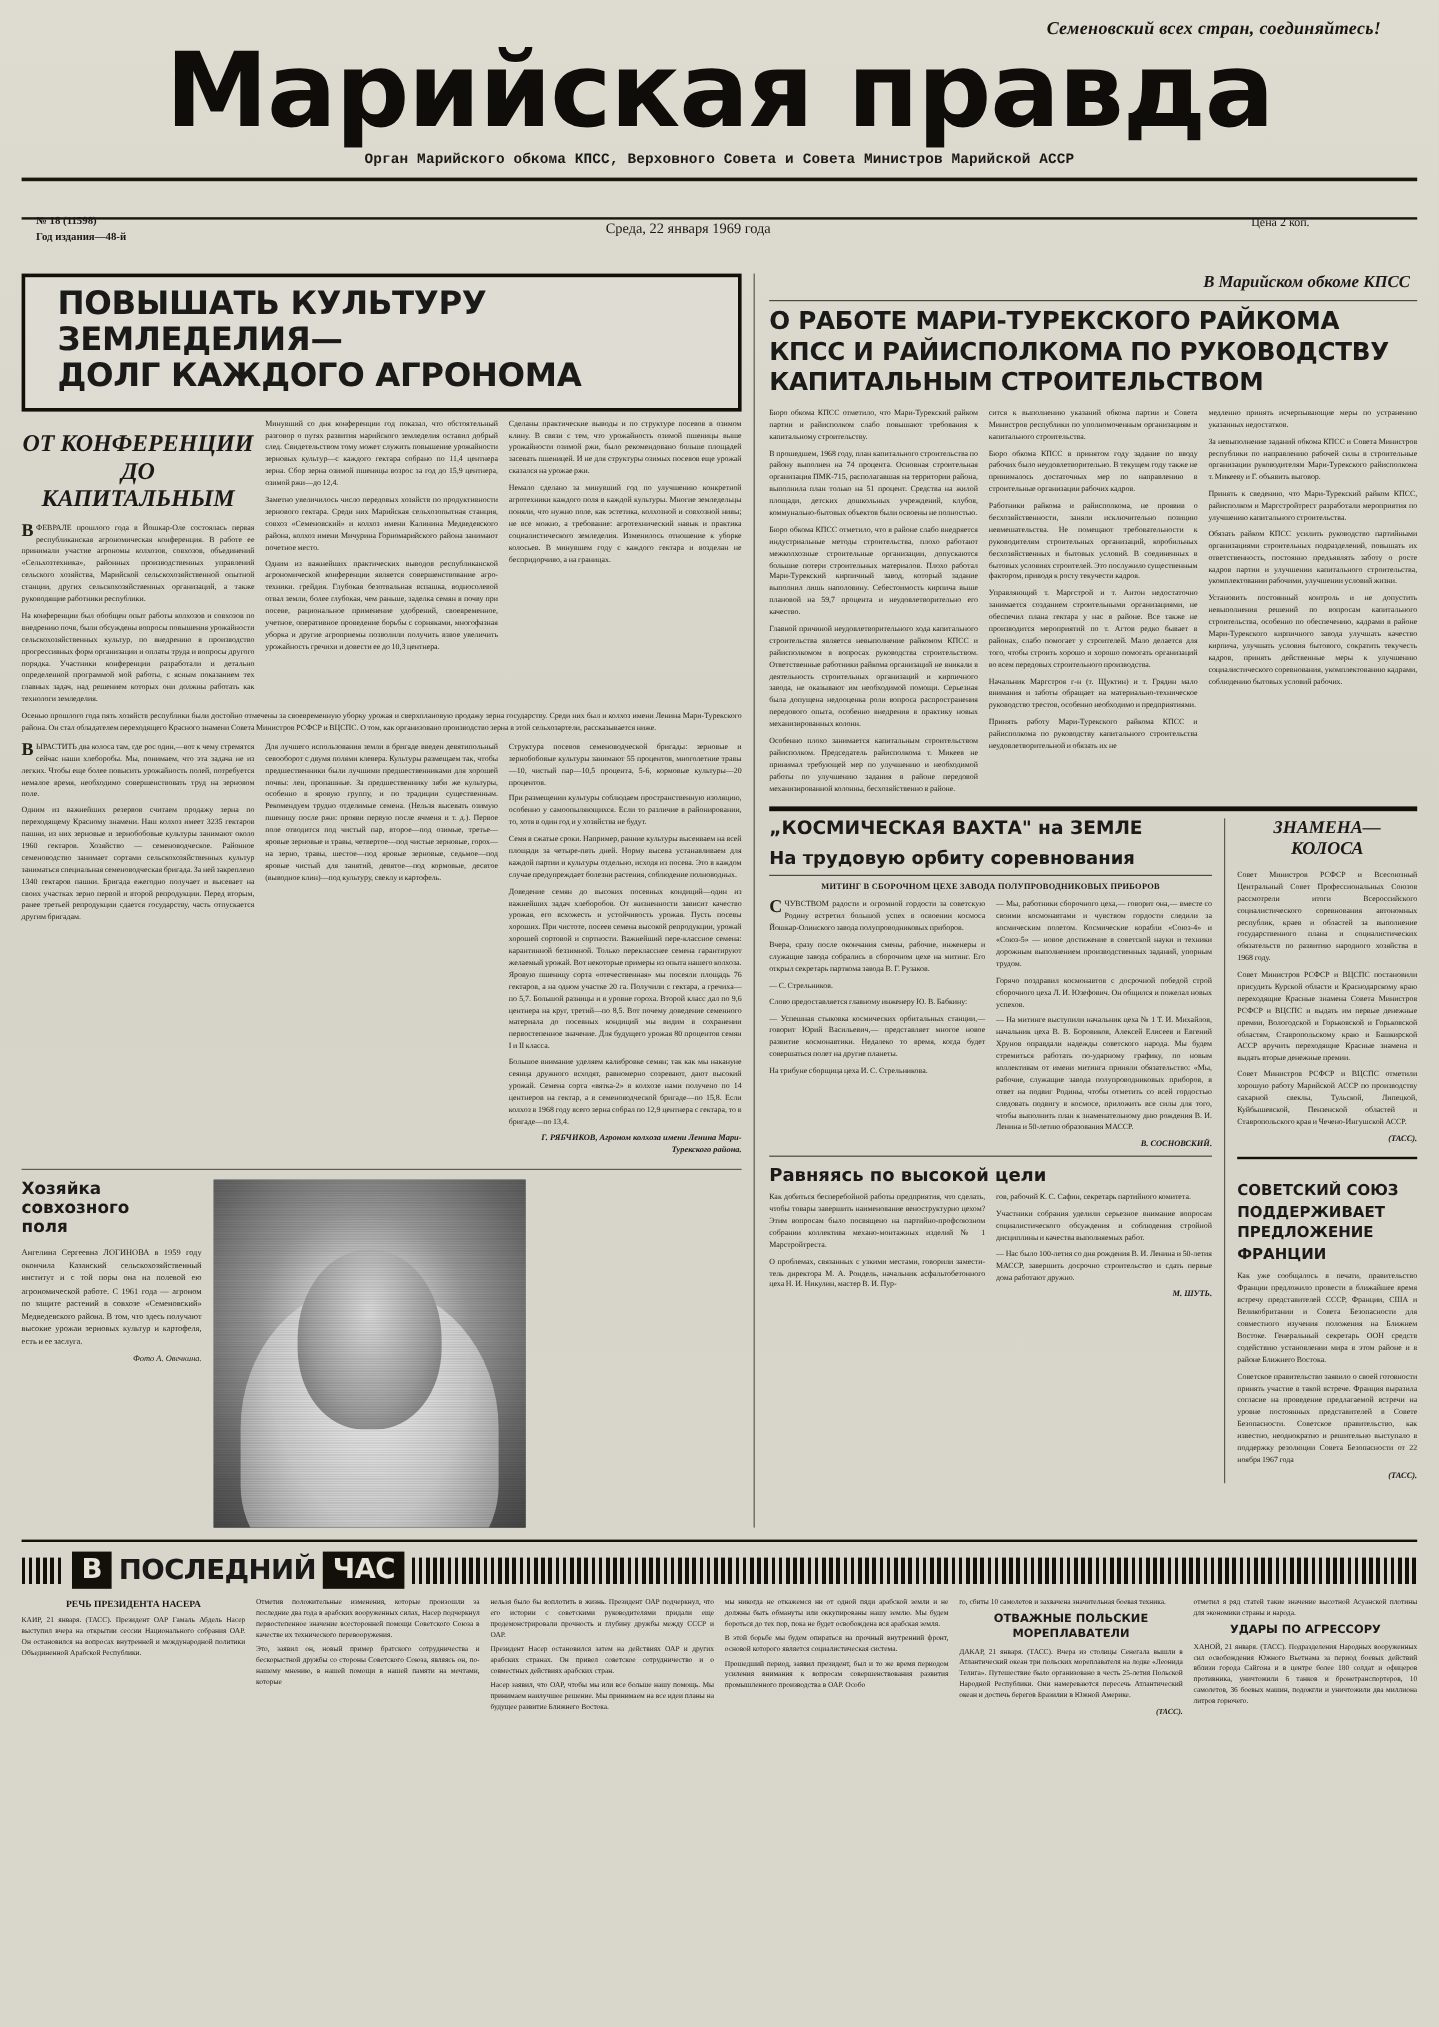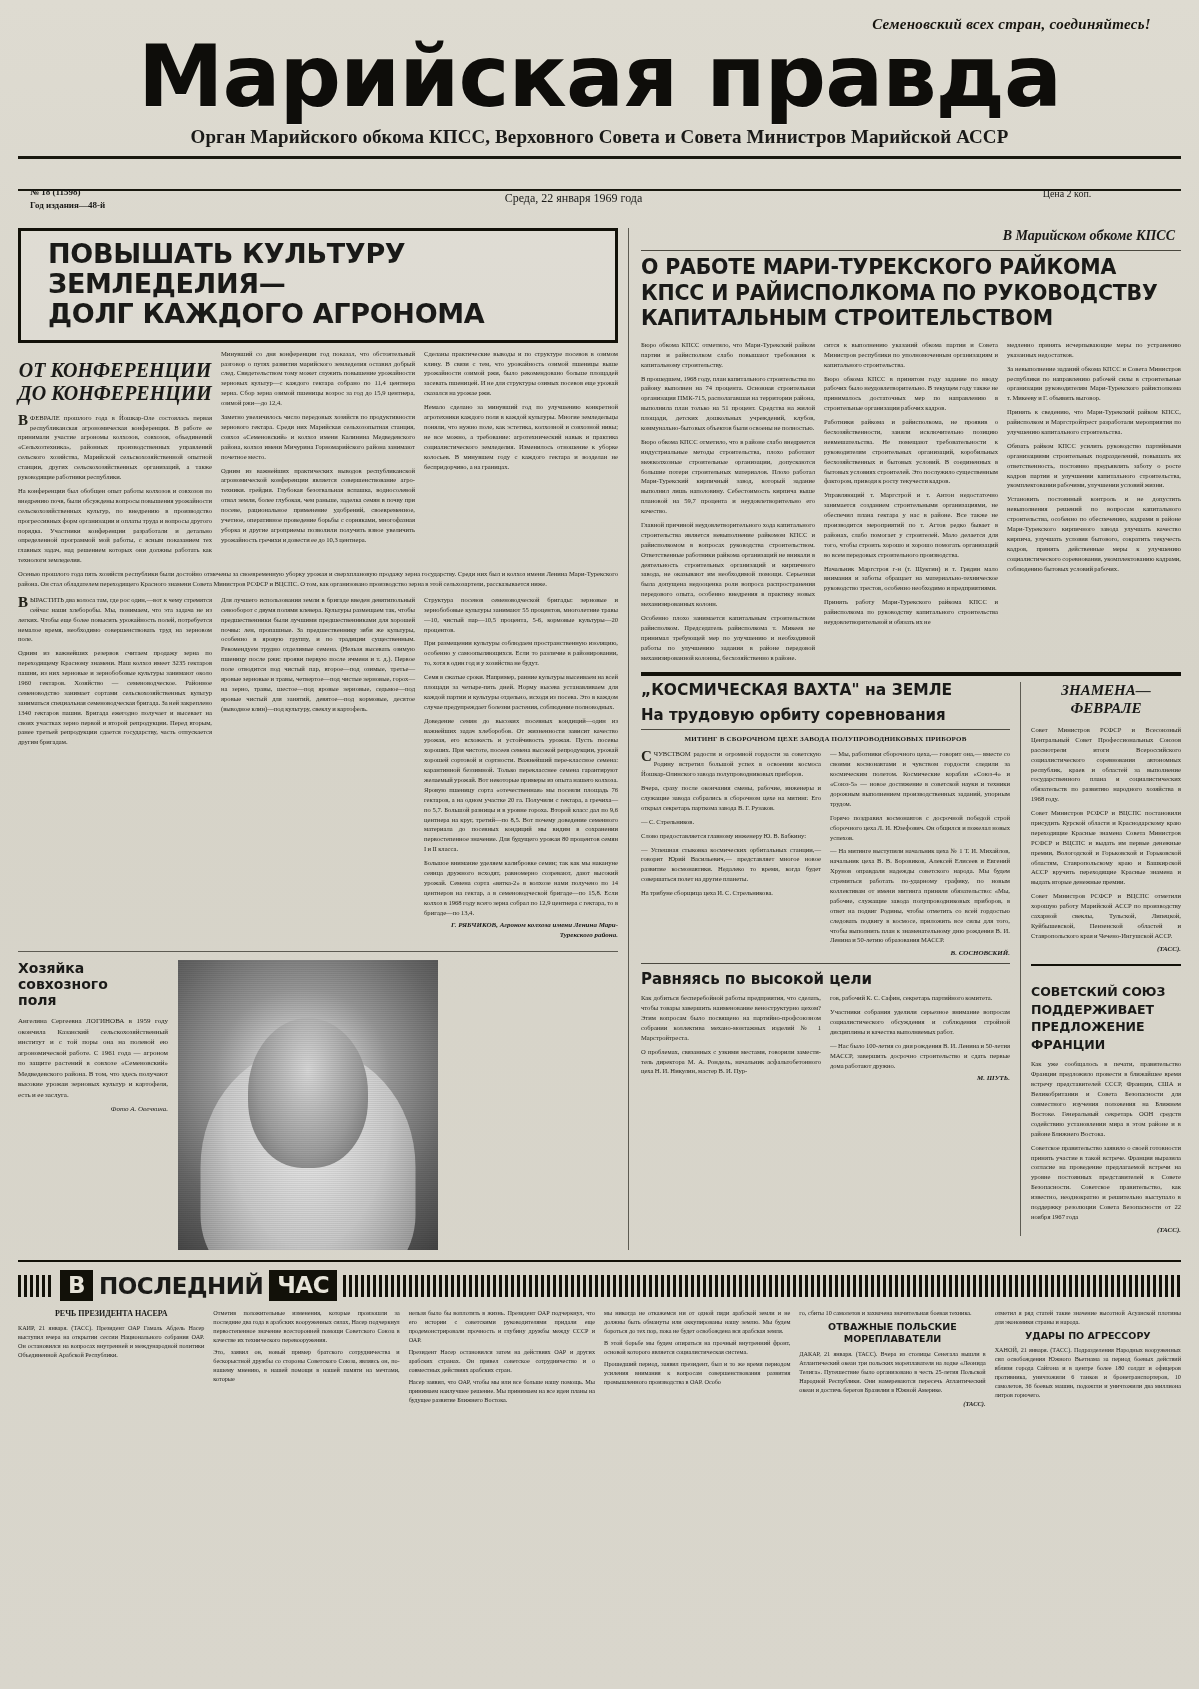--- a/index.html
+++ b/index.html
@@ -33,23 +33,23 @@
     font-weight:bold;
     font-size:86px;
     line-height:.96;
     letter-spacing:-1px;
     margin:2px 0 0 0;
     color:#0e0d0a;
     text-shadow:0 1px 0 rgba(255,255,255,.25);
   }
   .subtitle{
     text-align:center;
-    font-family:Liberation Serif, serif;
+    font-family:Liberation Mono, monospace;
     font-weight:bold;
-    font-size:19px;
+    font-size:12px;
     margin-top:8px;
     letter-spacing:.1px;
   }
   .ruleline{border-top:2px solid #19180f;margin:8px 18px 0 18px;}
   .issuebar{
     display:flex;align-items:stretch;
     margin:0 18px;
     border-bottom:2px solid #19180f;
     border-top:1px solid #19180f;
     height:30px;
@@ -213,21 +213,21 @@
           <h1 class="hl">
             <span>ПОВЫШАТЬ КУЛЬТУРУ ЗЕМЛЕДЕЛИЯ—</span>
             <span class="l2">ДОЛГ КАЖДОГО АГРОНОМА</span>
           </h1>
         </div>
 
         <div class="cols3" style="margin-top:6px;">
           <div class="col">
             <div class="subhead-italic">
               <span>ОТ  КОНФЕРЕНЦИИ</span><br>
-              <span>ДО  КОНФЕРЕНЦИИ</span>
+              <span>ДО  КАПИТАЛЬНЫМ</span>
             </div>
             <p class="t first">В ФЕВРАЛЕ прошлого года в Йошкар-Оле состоялась первая республиканская агрономическая конференция. В работе ее принимали участие агрономы колхозов, совхозов, объединений «Сельхозтехника», районных производственных управлений сельского хозяйства, Марийской сельскохозяйственной опытной станции, других сельскохозяйственных организаций, а также руководящие работники республики.</p>
             <p class="t">На конференции был обобщен опыт работы колхозов и совхозов по внедрению почв, были обсуждены вопросы повышения урожайности сельскохозяйственных культур, по внедрению в производство прогрессивных форм организации и оплаты труда и вопросы другого порядка. Участники конференции разработали и детально определенной программой мой работы, с ясным показанием тех главных задач, над решением которых они должны работать как технологи земледелия.</p>
           </div>
           <div class="col">
             <p class="t">Минувший со дня конференции год показал, что обстоятельный разговор о путях развития марийского земледелия оставил добрый след. Свидетельством тому может служить повышение урожайности зерновых культур—с каждого гектара собрано по 11,4 центнера зерна. Сбор зерна озимой пшеницы возрос за год до 15,9 центнера, озимой ржи—до 12,4.</p>
             <p class="t">Заметно увеличилось число передовых хозяйств по продуктивности зернового гектара. Среди них Марийская сельхозопытная станция, совхоз «Семеновский» и колхоз имени Калинина Медведевского района, колхоз имени Мичурина Горномарийского района занимают почетное место.</p>
             <p class="t">Одним из важнейших практических выводов республиканской агрономической конференции является совершенствование агро-техники. грейдия. Глубокая безотвальная вспашка, водносолевой отвал земли, более глубокая, чем раньше, заделка семян в почву при посеве, рациональное применение удобрений, своевременное, учетное, оперативное проведение борьбы с сорняками, многофазная уборка и другие агроприемы позволили получить взвое увеличить урожайность гречихи и довести ее до 10,3 центнера.</p>
           </div>
           <div class="col">
@@ -338,21 +338,21 @@
                 <p class="t">гов, рабочий К. С. Сафин, секретарь партийного комитета.</p>
                 <p class="t">Участники собрания уделили серьезное внимание вопросам социалистического обсуждения и соблюдения стройной дисциплины и качества выполняемых работ.</p>
                 <p class="t">— Нас было 100-летия со дня рождения В. И. Ленина и 50-летия МАССР, завершить досрочно строительство и сдать первые дома работают дружно.</p>
                 <div class="sig">М. ШУТЬ.</div>
               </div>
             </div>
           </div>
 
           <div class="farcol">
             <h3 style="white-space:pre-line;">ЗНАМЕНА—
-ФЕВРАЛЕ</h3>
+КОЛОСА</h3>
             <p class="t">Совет Министров РСФСР и Всесоюзный Центральный Совет Профессиональных Союзов рассмотрели итоги Всероссийского социалистического соревнования автономных республик, краев и областей за выполнение государственного плана и социалистических обязательств по развитию народного хозяйства в 1968 году.</p>
             <p class="t">Совет Министров РСФСР и ВЦСПС постановили присудить Курской области и Краснодарскому краю переходящие Красные знамена Совета Министров РСФСР и ВЦСПС и выдать им первые денежные премии, Вологодской и Горьковской и Горьковской областям, Ставропольскому краю и Башкирской АССР вручить переходящие Красные знамена и выдать вторые денежные премии.</p>
             <p class="t">Совет Министров РСФСР и ВЦСПС отметили хорошую работу Марийской АССР по производству сахарной свеклы, Тульской, Липецкой, Куйбышевской, Пензенской областей и Ставропольского края и Чечено-Ингушской АССР.</p>
             <div class="sig">(ТАСС).</div>
             <div class="fr-box">
               <div class="fr-title">СОВЕТСКИЙ СОЮЗ ПОДДЕРЖИВАЕТ ПРЕДЛОЖЕНИЕ ФРАНЦИИ</div>
               <p class="t">Как уже сообщалось в печати, правительство Франции предложило провести в ближайшее время встречу представителей СССР, Франции, США и Великобритании и Совета Безопасности для совместного изучения положения на Ближнем Востоке. Генеральный секретарь ООН средств содействию установлении мира в этом районе и в районе Ближнего Востока.</p>
               <p class="t">Советское правительство заявило о своей готовности принять участие в такой встрече. Франция выразила согласие на проведение предлагаемой встречи на уровне постоянных представителей в Совете Безопасности. Советское правительство, как известно, неоднократно и решительно выступало в поддержку резолюции Совета Безопасности от 22 ноября 1967 года</p>
               <div class="sig">(ТАСС).</div>
             </div>

